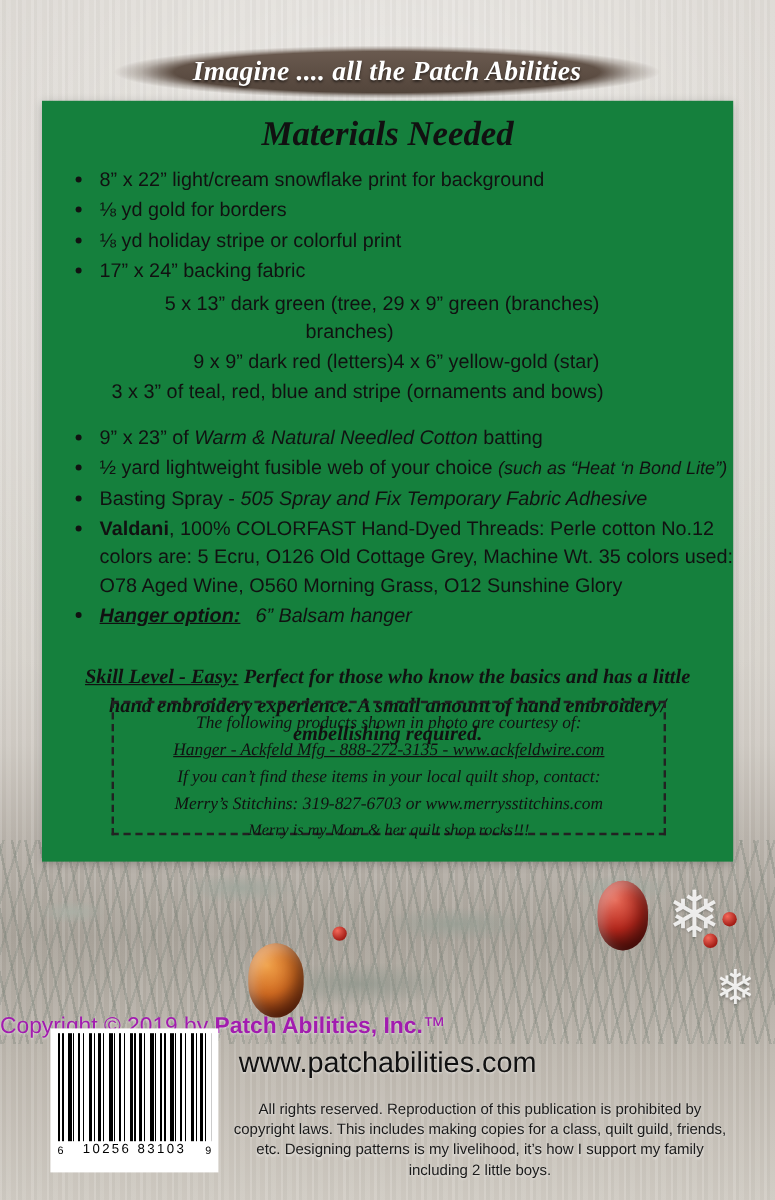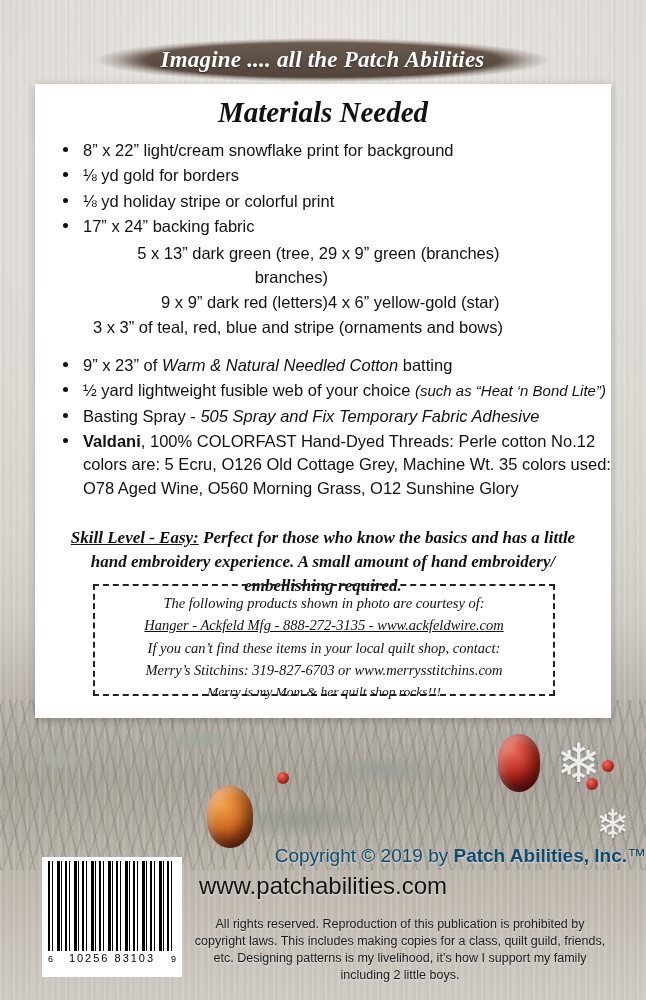--- a/index.html
+++ b/index.html
@@ -69,21 +69,21 @@
     position:absolute;left:95px;top:38px;width:455px;height:44px;
     display:flex;align-items:center;justify-content:center;
     color:#fff;font-family:"Liberation Serif", serif;font-style:italic;
     font-size:23px;font-weight:700;letter-spacing:.2px;white-space:nowrap;
     text-shadow:0 1px 2px rgba(0,0,0,.5);
   }
 
   
   .card{
     position:absolute;left:35px;top:84px;width:576px;height:634px;
-    background:#ffffff;
+    background:#15803d;
     box-shadow:0 2px 8px rgba(0,0,0,.25);
   }
   .title{
     text-align:center;font-family:"Liberation Serif", serif;font-style:italic;
     font-weight:700;font-size:29px;color:#111;margin:12px 0 10px;
   }
 
   ul.mat{list-style:none;margin:0;padding:0 0 0 22px;}
   ul.mat li{
     position:relative;font-size:16.5px;color:#111;line-height:1.42;
@@ -121,22 +121,22 @@
     text-align:center;
     font-family:"Liberation Serif", serif;font-style:italic;
     font-size:14.5px;line-height:1.55;color:#111;
     padding-top:6px;box-sizing:border-box;
   }
   .courtesy .l2{ text-decoration:underline; }
   .courtesy .last{font-size:13.5px;}
 
   
   .copyright{
-    position:absolute;left:0;right:0;top:845px;text-align:right;
-    font-size:19px;color:#0c4a6e;font-family:"Liberation Sans", sans-serif;
+    position:absolute;left:0;right:0;top:845px;text-align:left;
+    font-size:19px;color:#a21caf;font-family:"Liberation Sans", sans-serif;
     text-shadow:0 1px 2px rgba(255,255,255,.6);
   }
   .copyright .brandlink{font-weight:700;}
   .website{
     position:absolute;left:0;right:0;top:872px;text-align:center;
     font-size:24px;color:#111;text-shadow:0 1px 2px rgba(255,255,255,.6);
   }
   .legal{
     position:absolute;left:190px;top:916px;width:420px;text-align:center;
     font-size:12.5px;line-height:1.35;color:#1a1a1a;
@@ -213,20 +213,24 @@
       <span>½ yard lightweight fusible web of your choice </span><span class="small-ital">(such as “Heat ‘n Bond Lite”)</span>
     </li>
     <li>
       <span>Basting Spray - </span><span class="ital">505 Spray and Fix Temporary Fabric Adhesive</span>
     </li>
     <li>
       <span class="bold">Valdani</span><span>, 100% COLORFAST Hand-Dyed Threads: Perle cotton No.12</span><br>
       <span>colors are: 5 Ecru, O126 Old Cottage Grey, Machine Wt. 35 colors used:</span><br>
       <span>O78 Aged Wine, O560 Morning Grass, O12 Sunshine Glory</span>
     </li>
+    <li>
+      <span class="bold uline ital">Hanger option:</span>
+      <span class="ital" style="margin-left:8px">6” Balsam hanger</span>
+    </li>
   </ul>
 
   <div class="skill">
     <span class="uline">Skill Level - Easy:</span><span> Perfect for those who know the basics and has a little hand embroidery experience. A small amount of hand embroidery/ embellishing required.</span>
   </div>
 
   <div class="courtesy">
     <div>The following products shown in photo are courtesy of:</div>
     <div class="l2">Hanger - Ackfeld Mfg - 888-272-3135 - www.ackfeldwire.com</div>
     <div>If you can’t find these items in your local quilt shop, contact:</div>

